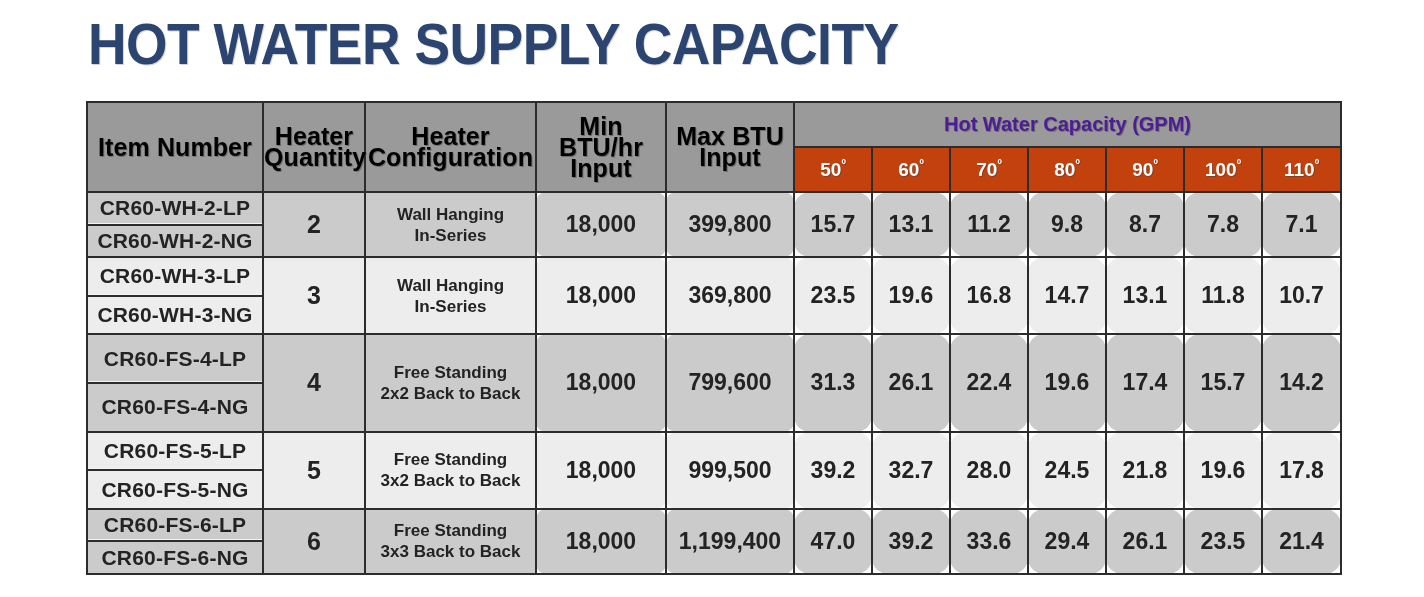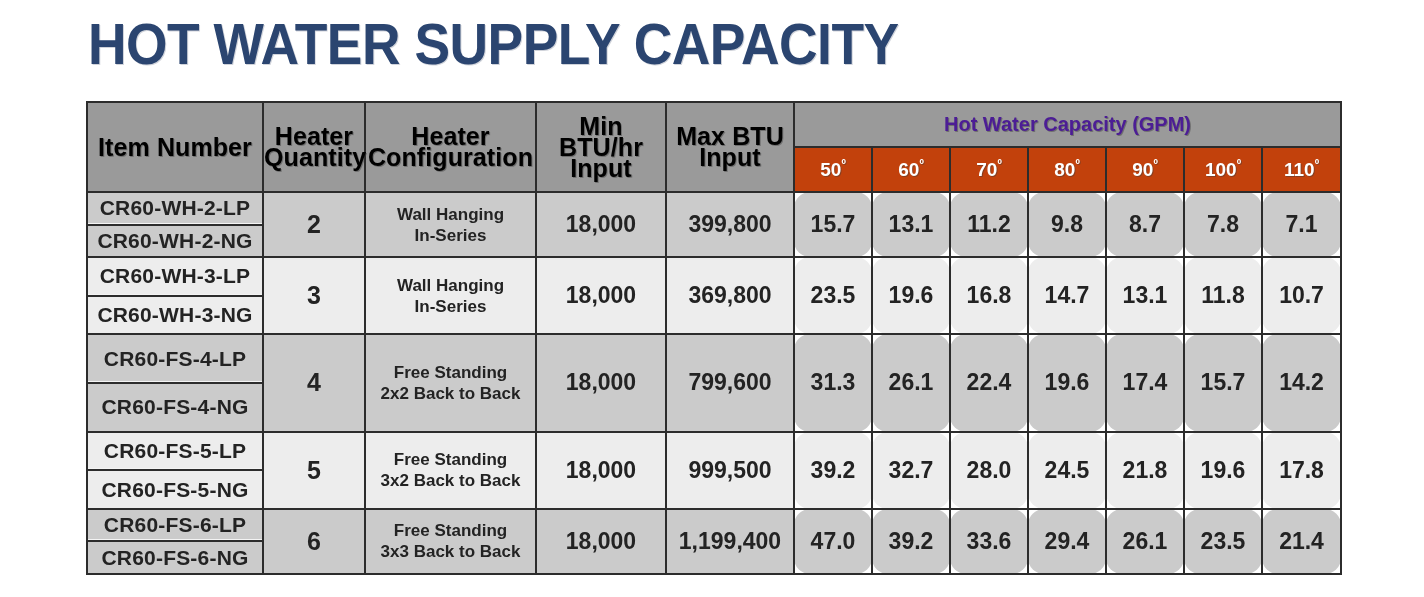--- a/index.html
+++ b/index.html
@@ -93,21 +93,21 @@
     font-weight: bold;
     font-size: 23px;
     line-height: 25px;
   }
   td.cfg {
     font-size: 17px;
     line-height: 21px;
   }
   td.cfg .ln { display: block; }
   td.qty { font-size: 25px; }
-  td.btu { font-size: 23px; }
+  td.btu { font-size: 23px; border-radius: 10px; }
   td.gpm {
     color: #232323;
     font-weight: bold;
     font-size: 23px;
     border-radius: 16px;
   }
 
   
   td.item-cell {
     padding: 0;

